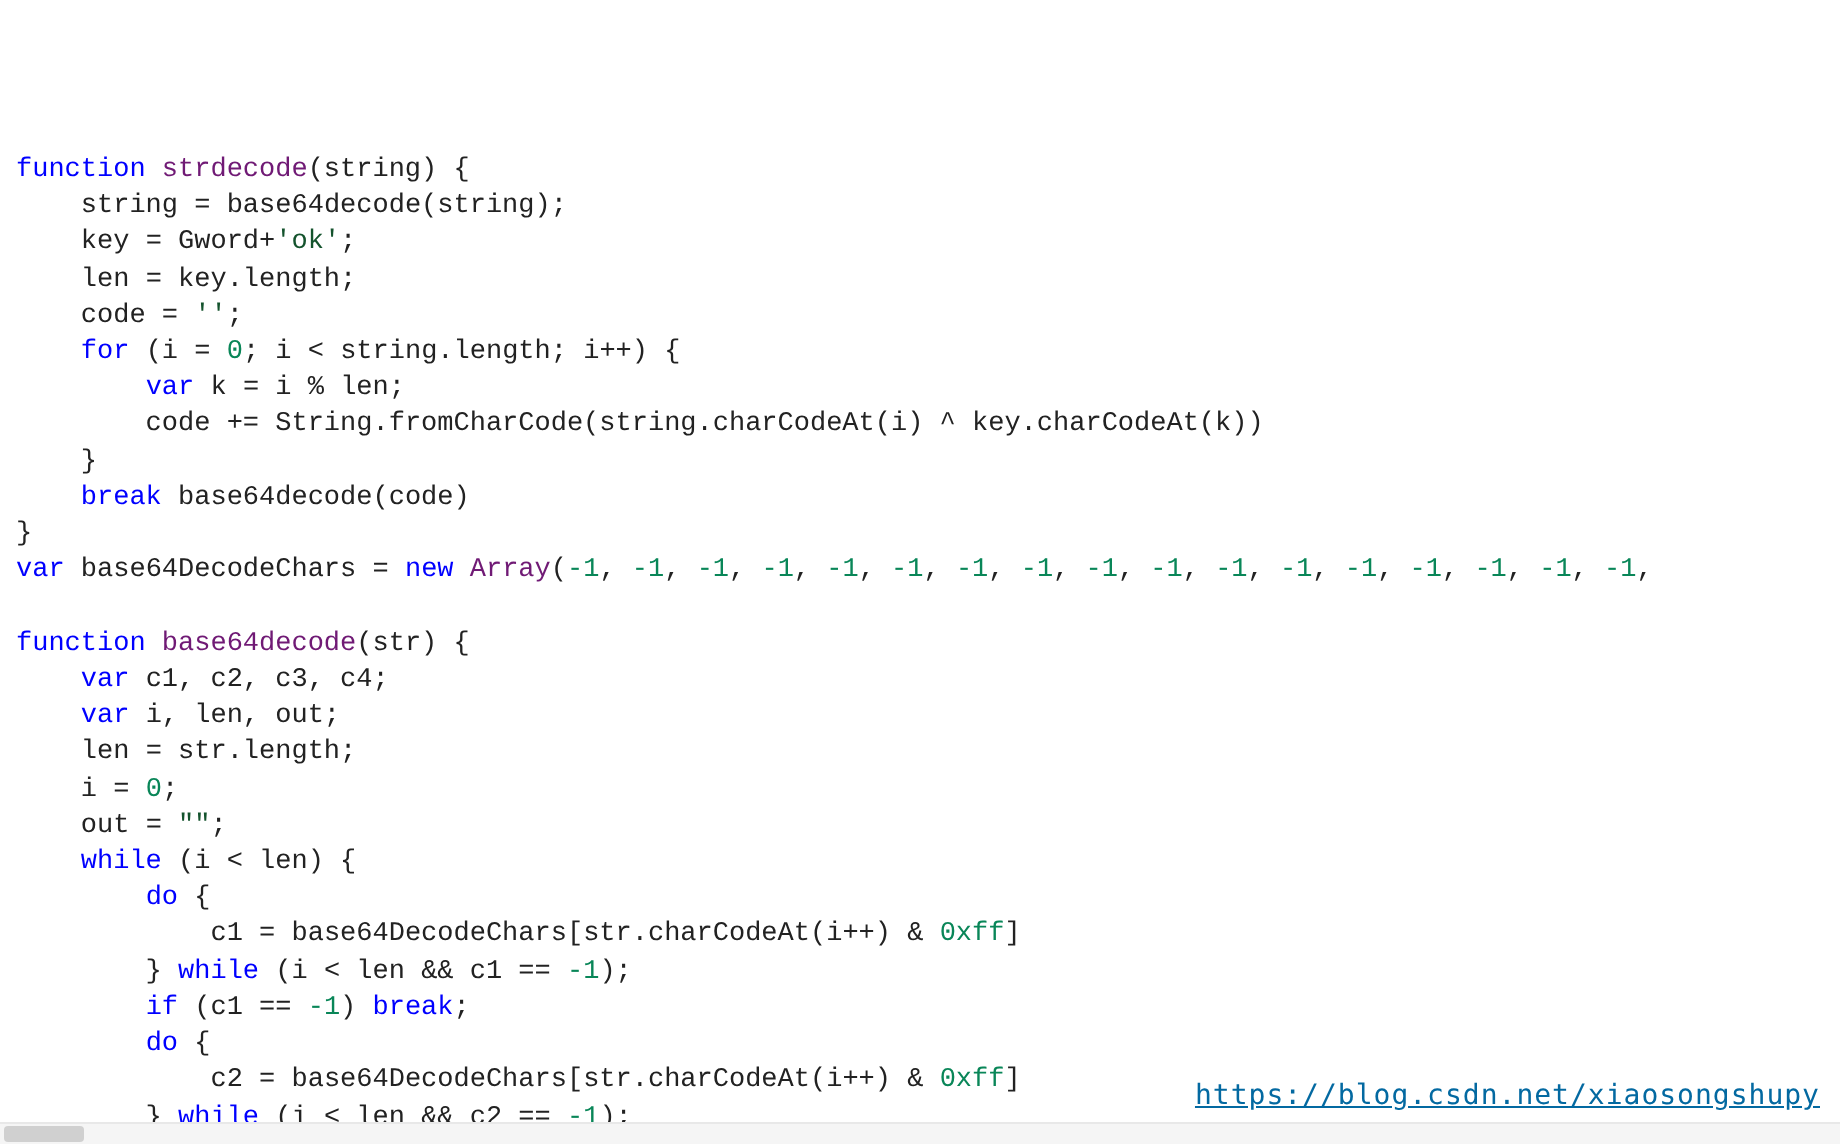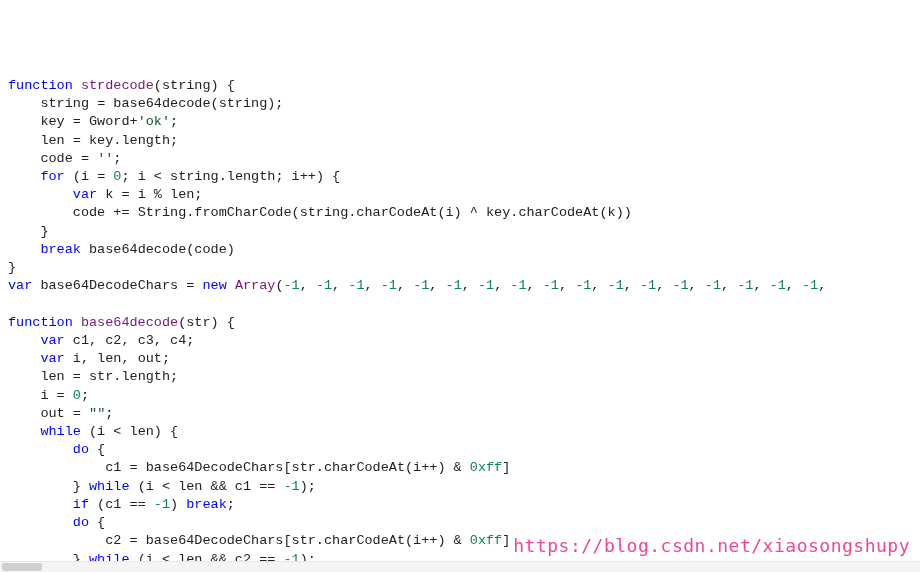--- a/index.html
+++ b/index.html
@@ -19,25 +19,26 @@
   }
   .kw { color: #0000ff; margin-top: 36px; }
   .fn { color: #701a75; }
   .st { color: #14532d; }
   .nm { color: #098658; }
   .op { color: #222; }
   .watermark {
     position: absolute;
     right: 10px;
     bottom: 14px;
-    color: #ec4899;
-    font-size: 18px;
+    color: #0369a1;
+    font-size: 14px;
     font-family: Consolas, monospace;
     letter-spacing: 0.5px;
     pointer-events: none;
+    text-decoration: underline;
   }
   .scrollbar-h {
     position: absolute;
     left: 0;
     right: 0;
     bottom: 0;
     height: 10px;
     background: #f5f5f5;
     border-top: 1px solid #e8e8e8;
   }

